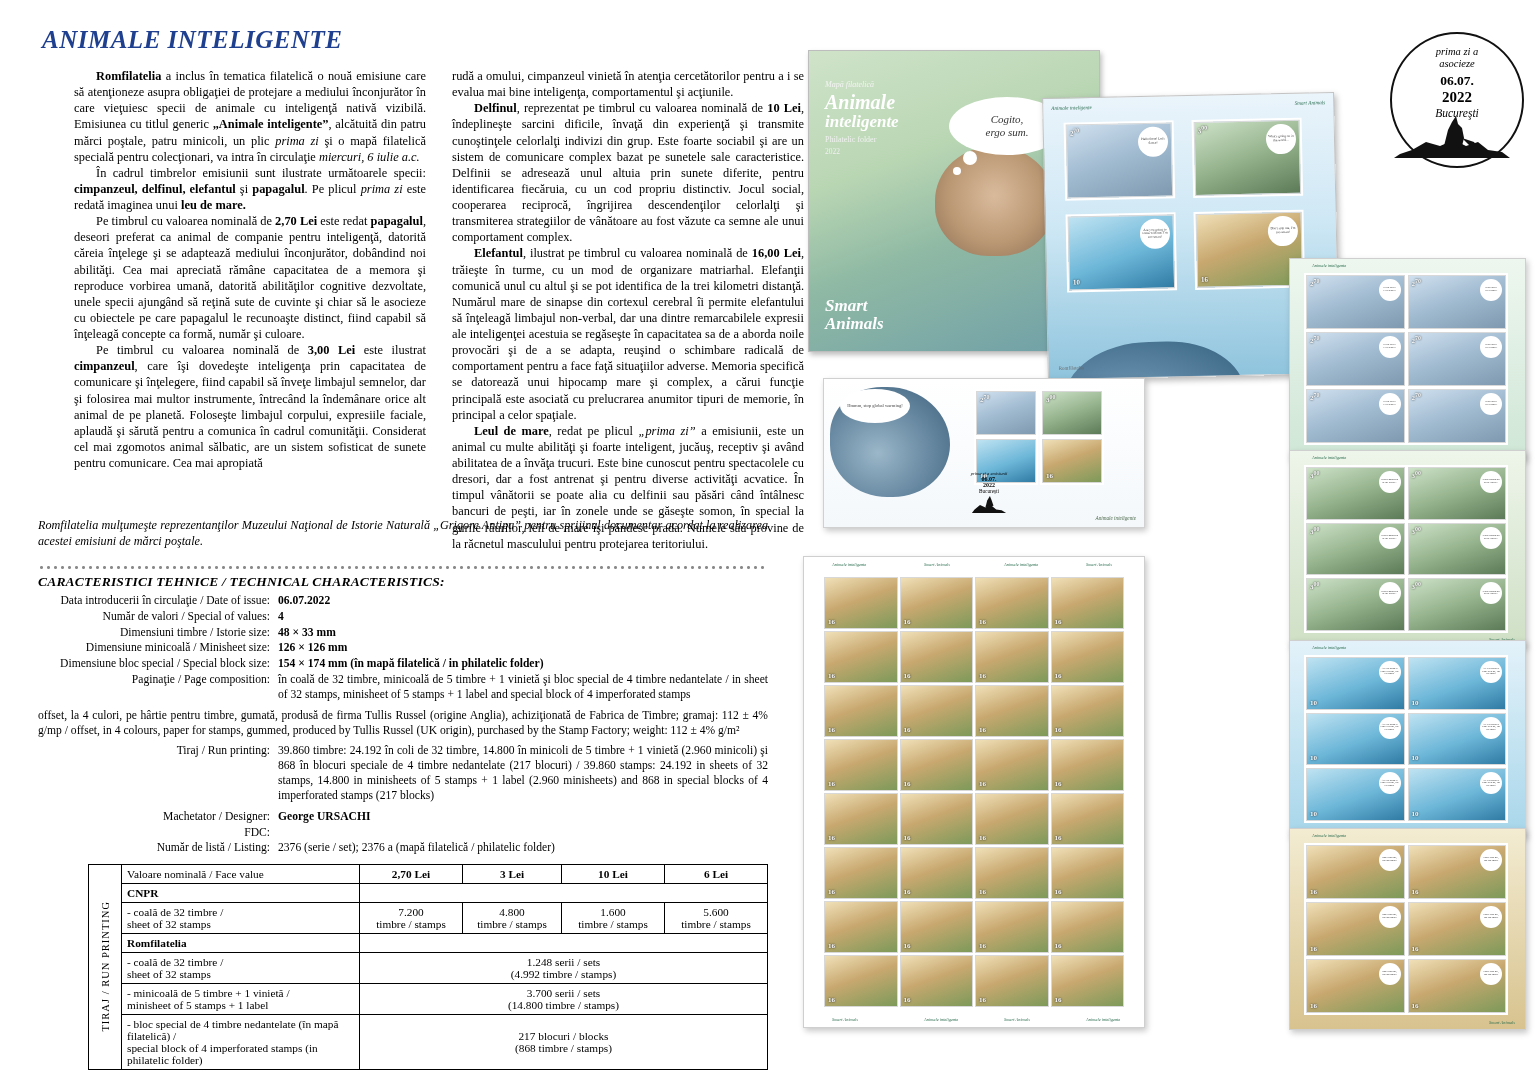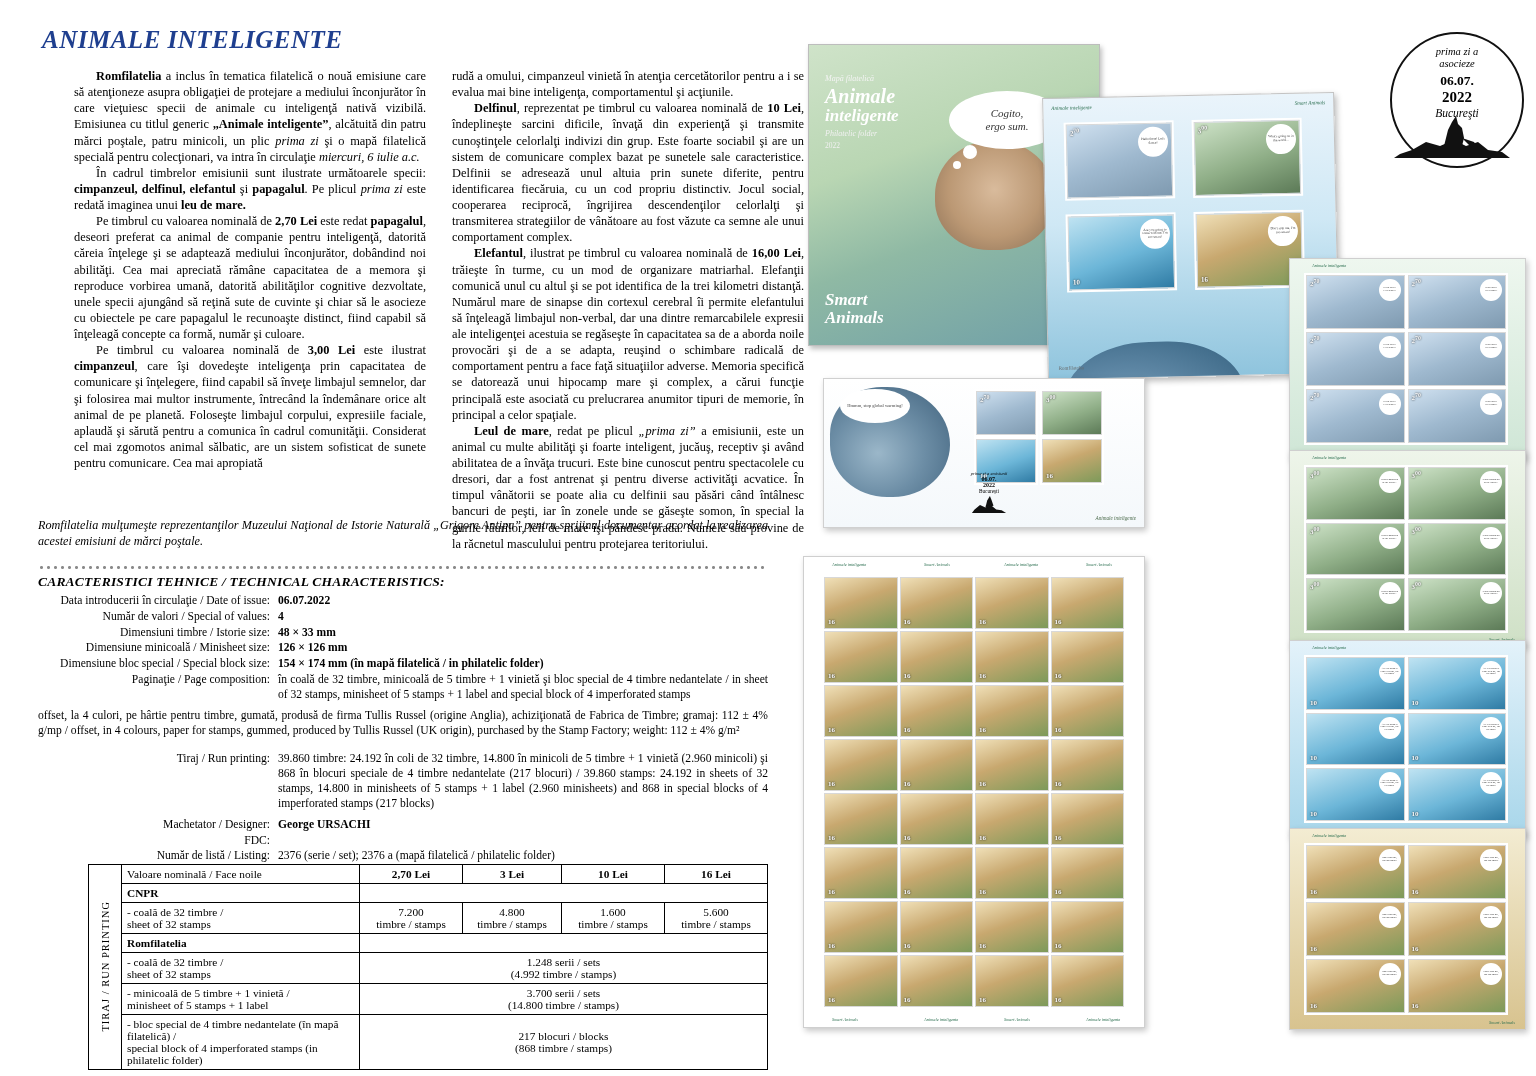--- a/index.html
+++ b/index.html
@@ -70,21 +70,21 @@
     display:inline-block; font-size:10.5px; letter-spacing:1px; white-space:nowrap;
   }
   .cell-c { text-align:center; }
   .strong { font-weight:bold; }
 
   
   .right { position:absolute; left:795px; top:0; width:741px; height:1076px; }
 
   
   .folder {
-    position:absolute; left:13px; top:44px; width:290px; height:300px;
+    position:absolute; left:13px; top:50px; width:290px; height:300px;
     border:1px solid #bdbdbd;
     background:linear-gradient(160deg,#cfe3c9 0%, #b9d6b3 35%, #8fb9a4 60%, #6f9fa8 100%);
     overflow:hidden;
     box-shadow:2px 3px 5px rgba(0,0,0,.25);
   }
   .folder .chimp {
     position:absolute; right:-6px; bottom:-10px; width:230px; height:250px;
     background:
       radial-gradient(ellipse 58% 42% at 52% 30%, #caa98d 0%, #9b7css 1%, transparent 60%),
       radial-gradient(ellipse 70% 60% at 50% 55%, #6b5341 0%, #4a3a2d 55%, #2d231b 100%);
@@ -94,21 +94,21 @@
     content:""; position:absolute; left:26%; top:14%; width:52%; height:44%;
     background:radial-gradient(ellipse at 50% 45%, #d9bb9c 0%, #bb9874 55%, #8a6f55 100%);
     border-radius:50% 50% 45% 45%;
   }
   .folder .ftitle {
     position:absolute; left:16px; top:30px; color:#ffffff; line-height:1.05;
   }
   .folder .ftop { font-size:8px; font-style:italic; margin-bottom:3px; color:#f4f4f4;}
   .folder .fmain { font-size:20px; font-style:italic; font-weight:bold; color:#fff; }
   .folder .fmain2 { font-size:17px; font-style:italic; font-weight:bold; color:#fff; }
-  .folder .fsub { font-size:8px; margin-top:5px; color:#f1f1f1; font-style:italic;}
+  .folder .fsub { font-size:8px; margin-top:5px; color:#f1f1f1; }
   .folder .fyear { font-size:7.5px; margin-top:3px; color:#f1f1f1;}
   .folder .fbottom {
     position:absolute; left:16px; bottom:18px; color:#fff; font-size:17px;
     font-style:italic; font-weight:bold; line-height:1.05;
   }
   .bubble {
     position:absolute; right:34px; top:46px; width:116px; height:58px;
     background:#fff; border-radius:50%;
     display:flex; align-items:center; justify-content:center;
     font-size:11px; font-style:italic; color:#333; text-align:center; line-height:1.2;
@@ -266,21 +266,21 @@
         <div class="slabel">Dimensiune bloc special / Special block size:</div>
         <div class="sval strong">154 × 174 mm (în mapă filatelică / in philatelic folder)</div>
       </div>
       <div class="srow">
         <div class="slabel">Paginaţie / Page composition:</div>
         <div class="sval just">în coală de 32 timbre, minicoală de 5 timbre + 1 vinietă şi bloc special de 4 timbre nedantelate / in sheet of 32 stamps, minisheet of 5 stamps + 1 label and special block of 4 imperforated stamps</div>
       </div>
       <div class="srow" style="margin-top:6px">
         <div class="sval just">offset, la 4 culori, pe hârtie pentru timbre, gumată, produsă de firma Tullis Russel (origine Anglia), achiziţionată de Fabrica de Timbre; gramaj: 112 ± 4% g/mp / offset, in 4 colours, paper for stamps, gummed, produced by Tullis Russel (UK origin), purchased by the Stamp Factory; weight: 112 ± 4% g/m²</div>
       </div>
-      <div class="srow" style="margin-top:14px">
+      <div class="srow" style="margin-top:6px">
         <div class="slabel">Tiraj / Run printing:</div>
         <div class="sval just">39.860 timbre: 24.192 în coli de 32 timbre, 14.800 în minicoli de 5 timbre + 1 vinietă (2.960 minicoli) şi 868 în blocuri speciale de 4 timbre nedantelate (217 blocuri) / 39.860 stamps: 24.192 in sheets of 32 stamps, 14.800 in minisheets of 5 stamps + 1 label (2.960 minisheets) and 868 in special blocks of 4 imperforated stamps (217 blocks)</div>
       </div>
       <div class="srow" style="margin-top:6px">
         <div class="slabel">Machetator / Designer:</div>
         <div class="sval strong">George URSACHI</div>
       </div>
       <div class="srow">
         <div class="slabel">FDC:</div>
       </div>
@@ -288,25 +288,25 @@
         <div class="slabel">Număr de listă / Listing:</div>
         <div class="sval">2376 (serie / set); 2376 a (mapă filatelică / philatelic folder)</div>
       </div>
     </div>
 
     <div class="tbl-wrap">
       <table class="t">
         <tbody>
             <tr>
           <td class="vert" rowspan="8"><span>TIRAJ / RUN PRINTING</span></td>
-          <td>Valoare nominală / Face noile</td>
+          <td>Valoare nominală / Face value</td>
           <td class="cell-c strong" style="width:92px">2,70 Lei</td>
           <td class="cell-c strong" style="width:88px">3 Lei</td>
           <td class="cell-c strong" style="width:92px">10 Lei</td>
-          <td class="cell-c strong" style="width:92px">16 Lei</td>
+          <td class="cell-c strong" style="width:92px">6 Lei</td>
         </tr>
         <tr>
           <td class="strong">CNPR</td>
           <td colspan="4"></td>
         </tr>
         <tr>
           <td>- coală de 32 timbre /<br>sheet of 32 stamps</td>
           <td class="cell-c">7.200<br>timbre / stamps</td>
           <td class="cell-c">4.800<br>timbre / stamps</td>
           <td class="cell-c">1.600<br>timbre / stamps</td>

